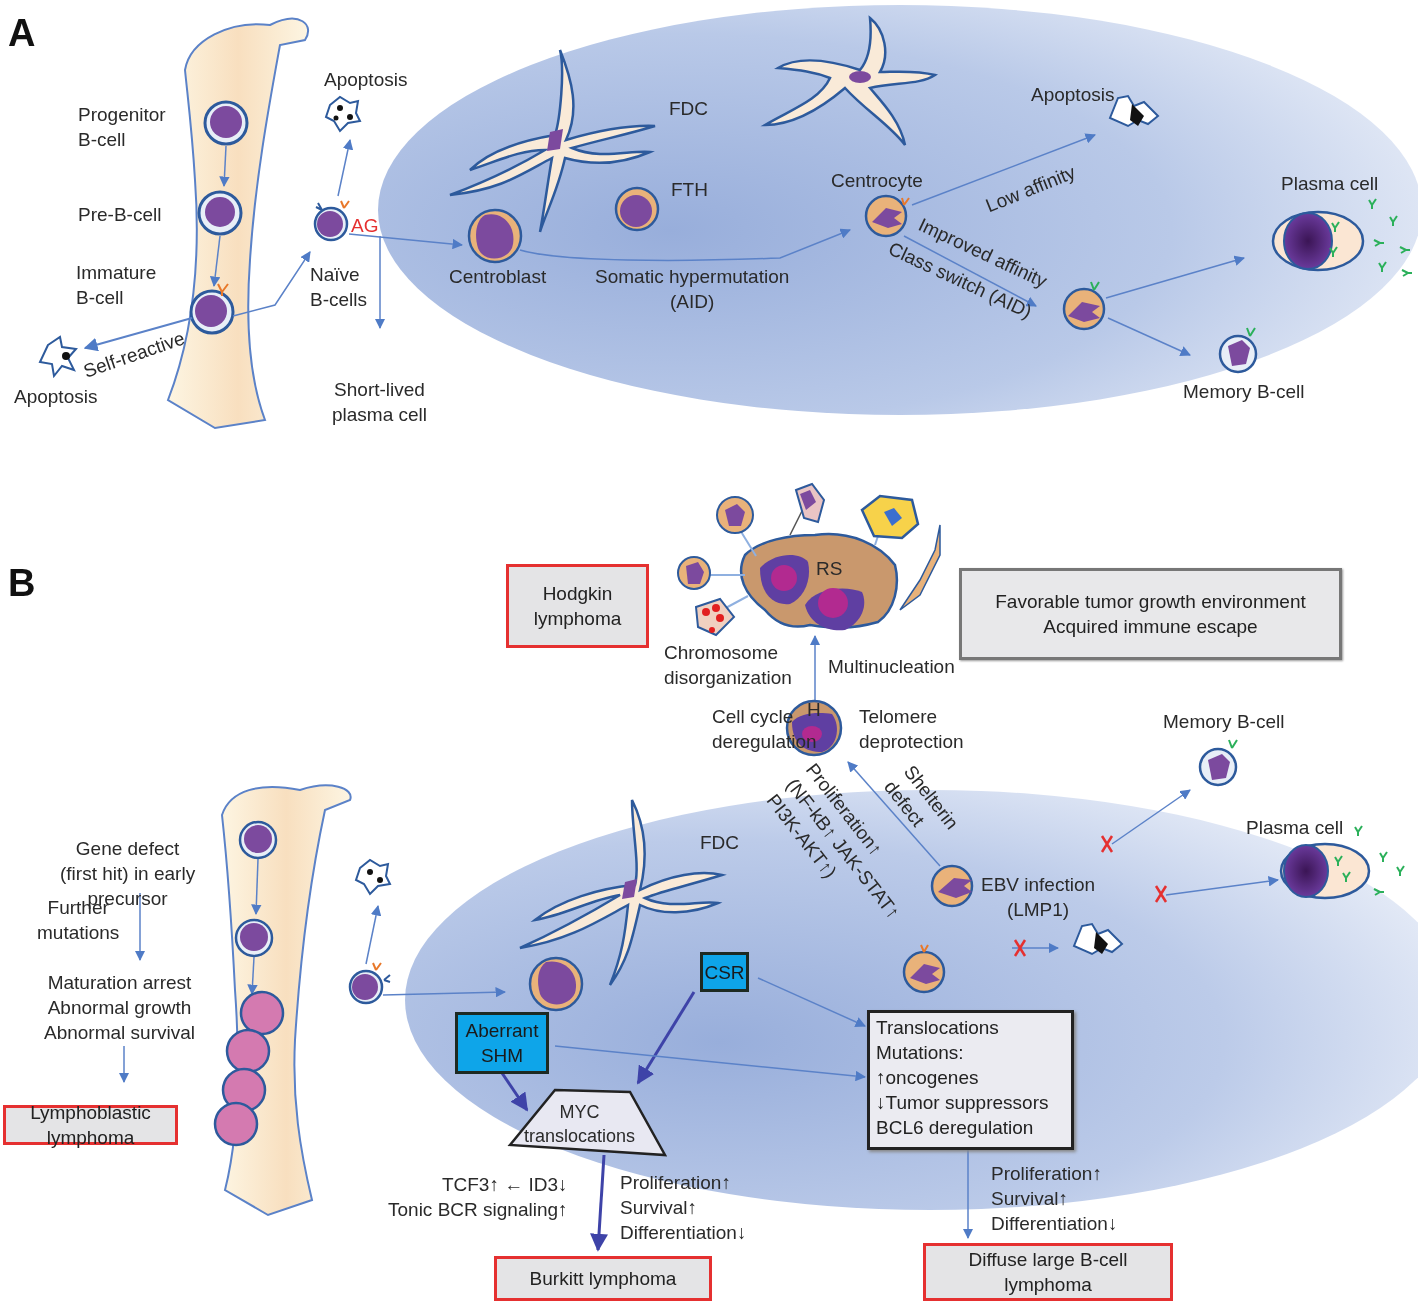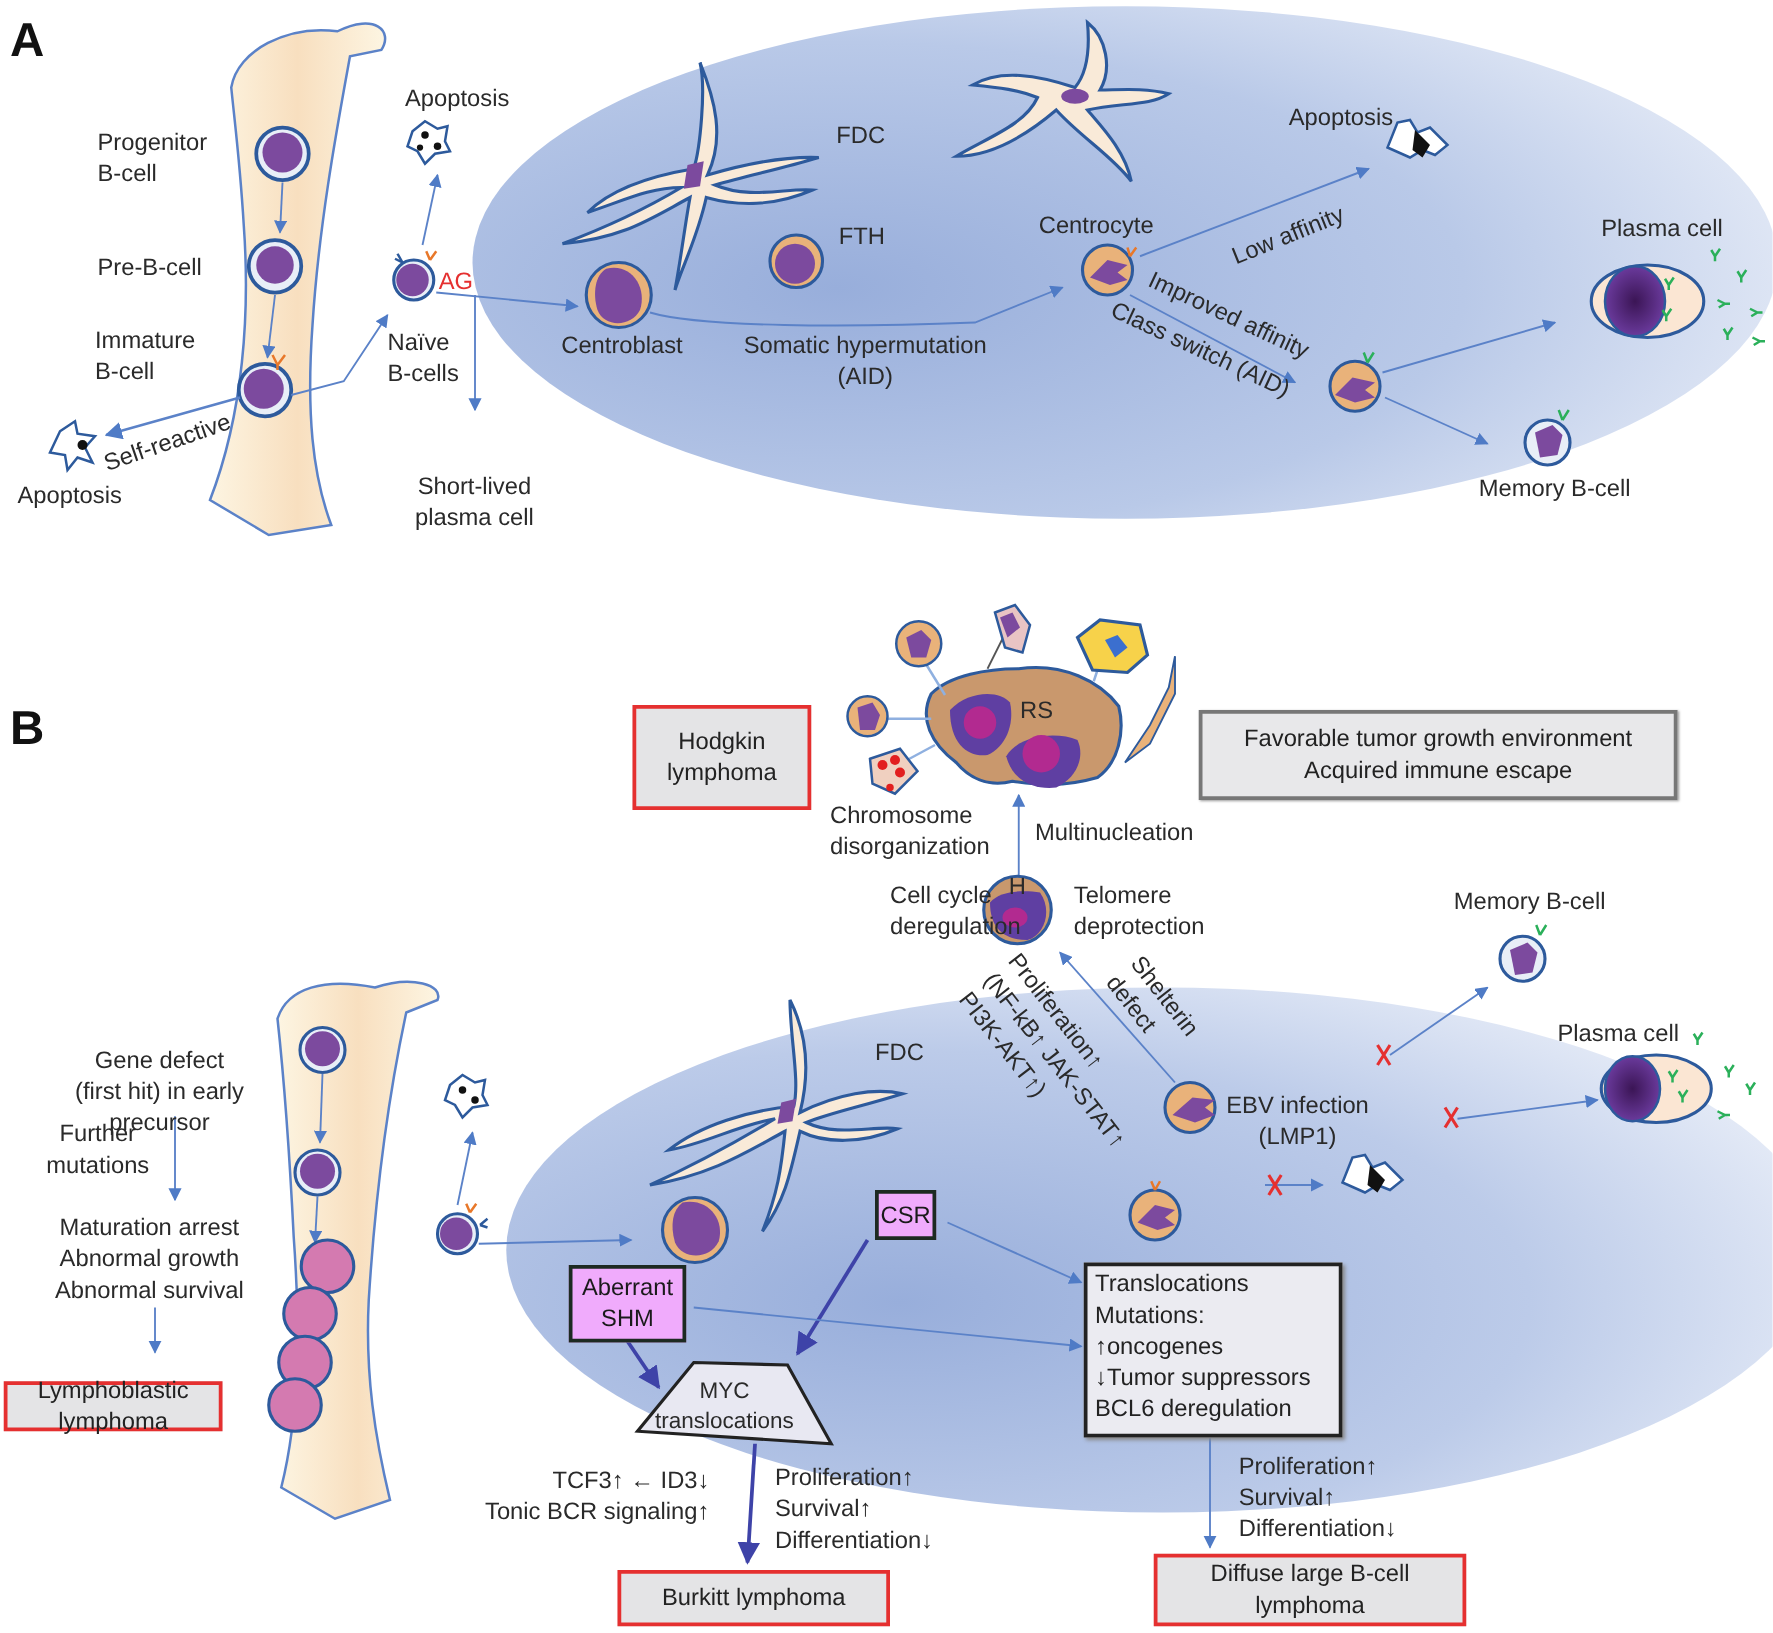--- a/index.html
+++ b/index.html
@@ -3,21 +3,21 @@
 <meta charset="utf-8">
 <style>
   html,body{margin:0;padding:0;background:#fff;}
   body{width:1418px;height:1306px;position:relative;overflow:hidden;font-family:"Liberation Sans",sans-serif;color:#222;}
   svg#fig{position:absolute;left:0;top:0;}
   .lbl{position:absolute;font-size:19px;line-height:25px;color:#2a2a2a;white-space:pre;}
   .c{text-align:center;}
   .panel{position:absolute;font-weight:bold;font-size:38px;color:#111;}
   .box{position:absolute;background:#e4e4e6;border:3px solid #e53030;box-sizing:border-box;display:flex;align-items:center;justify-content:center;text-align:center;font-size:19px;line-height:25px;white-space:pre;}
   .gbox{position:absolute;background:#e8e8ea;border:3px solid #777;box-sizing:border-box;display:flex;align-items:center;justify-content:center;text-align:center;font-size:19px;line-height:25px;white-space:pre;box-shadow:1px 1px 2px #999;}
-  .green{position:absolute;background:#f0abfc;border:3px solid #1d2a22;box-sizing:border-box;display:flex;align-items:center;justify-content:center;text-align:center;font-size:19px;line-height:25px;color:#1a1a1a;white-space:pre;}
+  .green{position:absolute;background:#0ea5e9;border:3px solid #1d2a22;box-sizing:border-box;display:flex;align-items:center;justify-content:center;text-align:center;font-size:19px;line-height:25px;color:#1a1a1a;white-space:pre;}
   .dbox{position:absolute;background:#ebebf1;border:3px solid #222;box-sizing:border-box;padding:2px 6px;font-size:19px;line-height:25px;white-space:pre;box-shadow:2px 2px 3px #888;}
   .rot{transform-origin:left top;}
 </style>
 </head>
 <body>
 
 <svg id="fig" width="1418" height="1306" viewBox="0 0 1418 1306" xmlns="http://www.w3.org/2000/svg">
   <defs>
     <radialGradient id="gcA" cx="0.28" cy="0.55" r="0.8">
       <stop offset="0" stop-color="#98aedb"></stop>
@@ -316,21 +316,21 @@
 lymphoma</div>
 <div class="lbl" style="left:816px;top:546px;margin-top:10px;">RS</div>
 <div class="lbl" style="left:807px;top:697px;">H</div>
 <div class="lbl" style="left:664px;top:640px;">Chromosome
 disorganization</div>
 <div class="lbl" style="left:828px;top:654px;">Multinucleation</div>
 <div class="lbl" style="left:664px;top:704px;margin-left:48px;">Cell cycle
 deregulation</div>
 <div class="lbl" style="left:859px;top:704px;">Telomere
 deprotection</div>
-<div class="gbox" style="left:959px;top:568px;width:383px;height:72px;">Favorable tumor growth environment
+<div class="gbox" style="left:959px;top:568px;width:383px;height:92px;">Favorable tumor growth environment
 Acquired immune escape</div>
 <div class="lbl" style="left:1163px;top:709px;">Memory B-cell</div>
 <div class="lbl" style="left:1246px;top:815px;">Plasma cell</div>
 <div class="lbl rot" style="left:918px;top:760px;transform:rotate(52deg);">Shelterin
 defect</div>
 <div class="lbl rot" style="left:820px;top:758px;transform:rotate(52deg);">Proliferation↑
 (NF-kB↑ JAK-STAT↑
 PI3K-AKT↑)</div>
 <div class="lbl c" style="left:981px;top:872px;text-align:center;">EBV infection
 (LMP1)</div>

